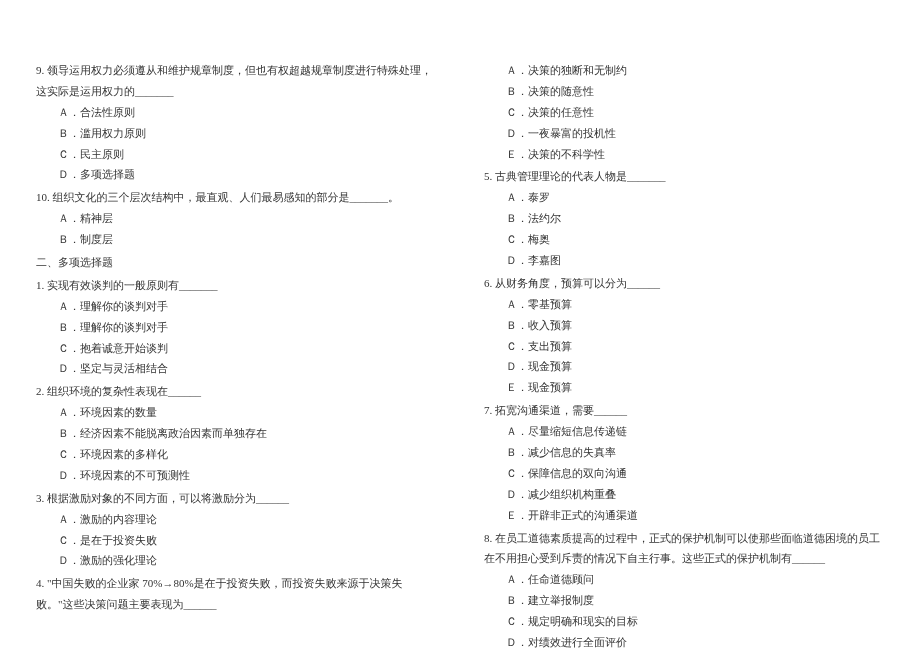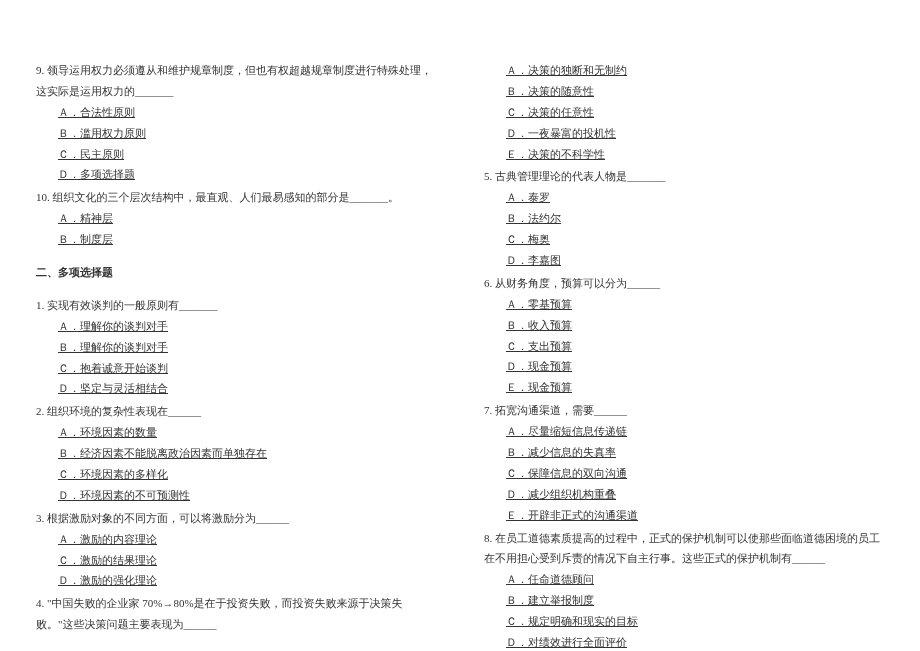--- a/index.html
+++ b/index.html
@@ -30,25 +30,24 @@
   }
   .q {
     margin-bottom: 2px;
   }
   .q-stem {
     display: block;
   }
   .opt {
     display: block;
     padding-left: 2.0em;
-    text-decoration: underline;
   }
   .section-title {
-    font-weight: bold;
-    margin: 12px 0;
+    font-weight: normal;
+    margin: 2px 0;
   }
 </style>
 </head>
 <body>
 
 <div class="page">
   <div class="col col-left">
 
     <div class="q">
       <span class="q-stem">9. 领导运用权力必须遵从和维护规章制度，但也有权超越规章制度进行特殊处理，这实际是运用权力的_______</span>
@@ -78,21 +77,21 @@
       <span class="q-stem">2. 组织环境的复杂性表现在______</span>
       <span class="opt">Ａ．环境因素的数量</span>
       <span class="opt">Ｂ．经济因素不能脱离政治因素而单独存在</span>
       <span class="opt">Ｃ．环境因素的多样化</span>
       <span class="opt">Ｄ．环境因素的不可预测性</span>
     </div>
 
     <div class="q">
       <span class="q-stem">3. 根据激励对象的不同方面，可以将激励分为______</span>
       <span class="opt">Ａ．激励的内容理论</span>
-      <span class="opt">Ｃ．激励的结果理论</span>
+      <span class="opt">Ｃ．是在于投资失败</span>
       <span class="opt">Ｄ．激励的强化理论</span>
     </div>
 
     <div class="q">
       <span class="q-stem">4. "中国失败的企业家 70%→80%是在于投资失败，而投资失败来源于决策失败。"这些决策问题主要表现为______</span>
     </div>
 
   </div>
 
   <div class="col col-right">

